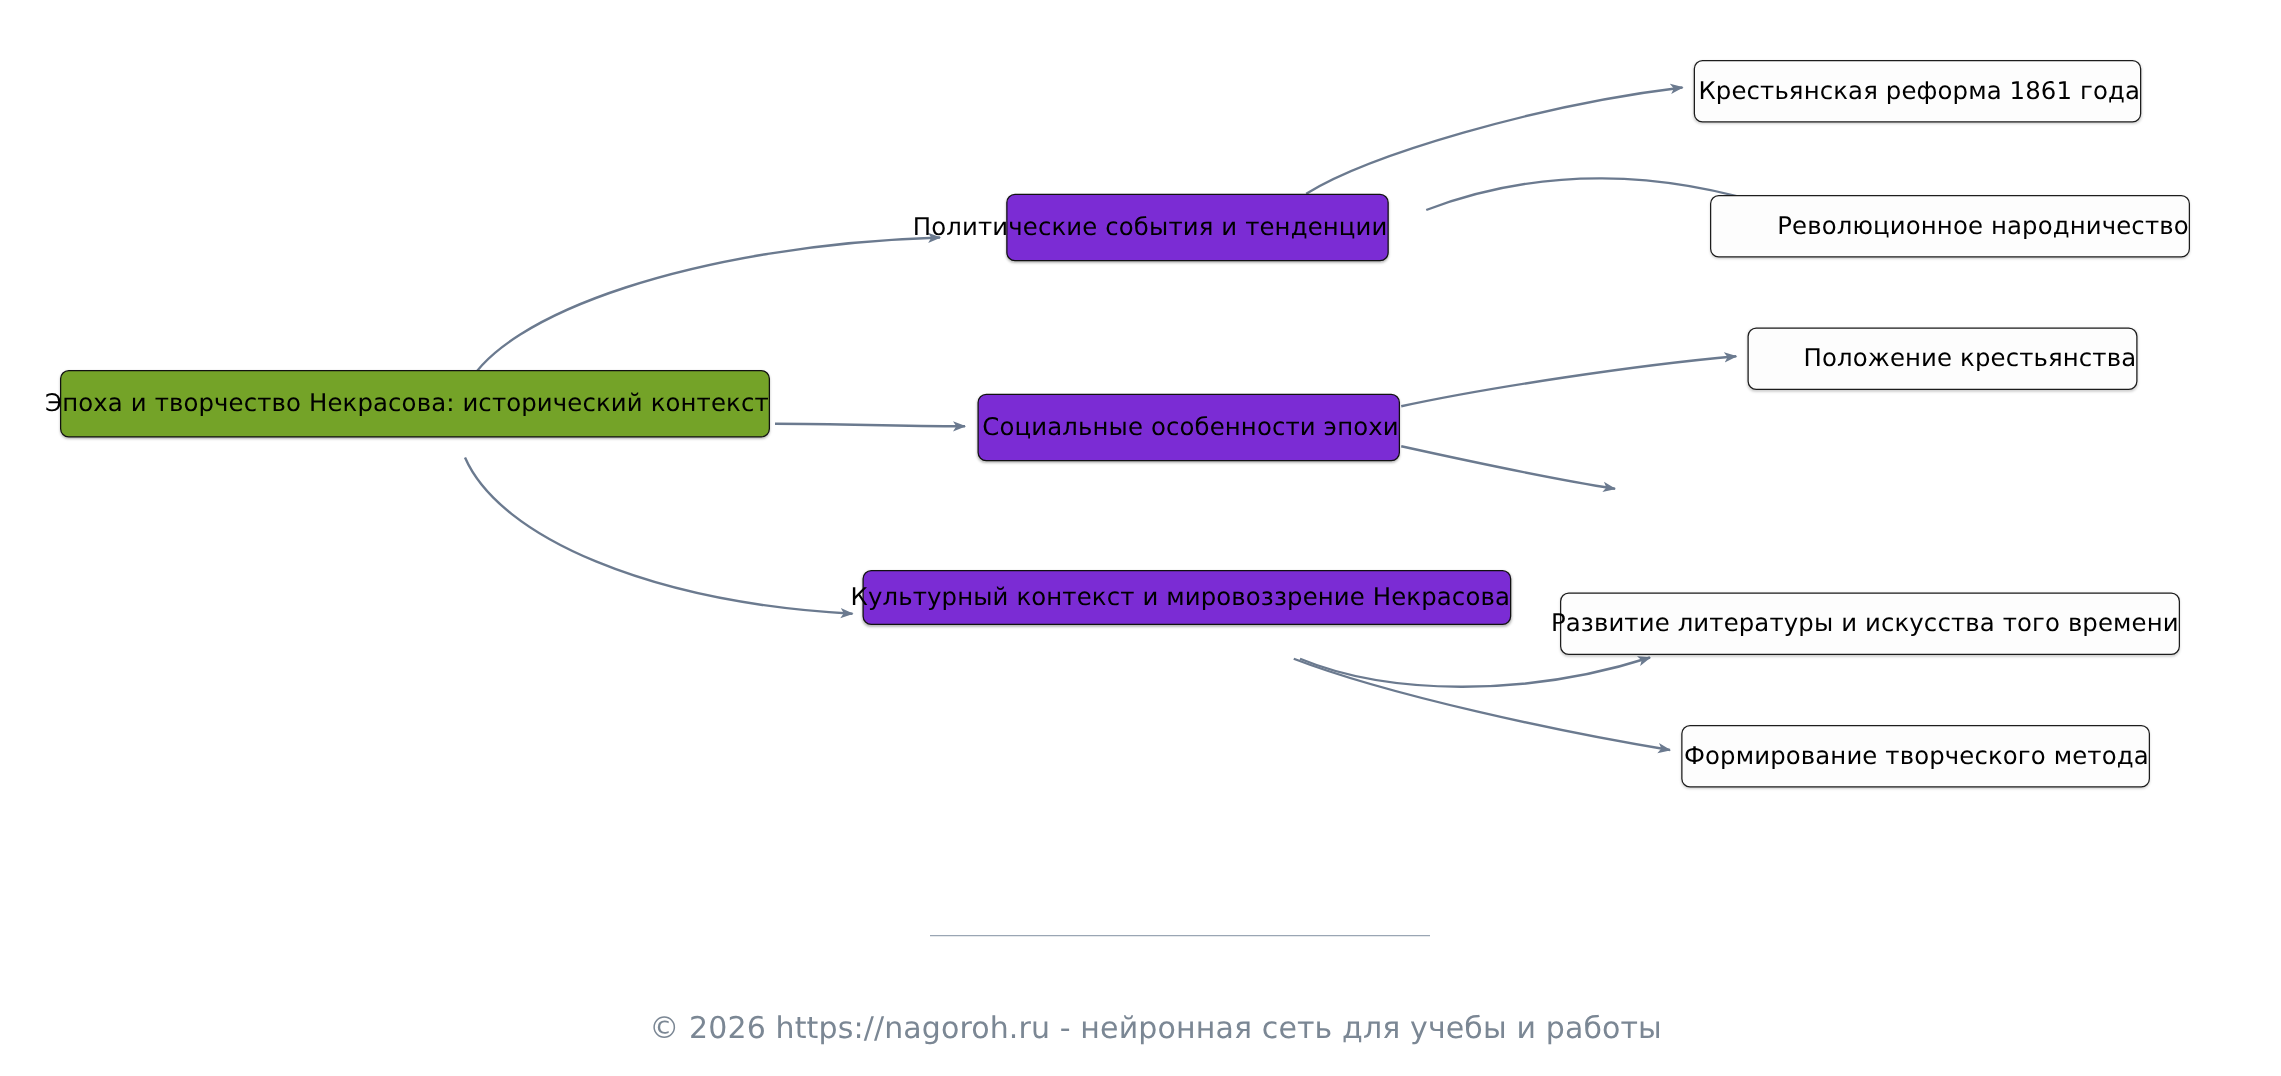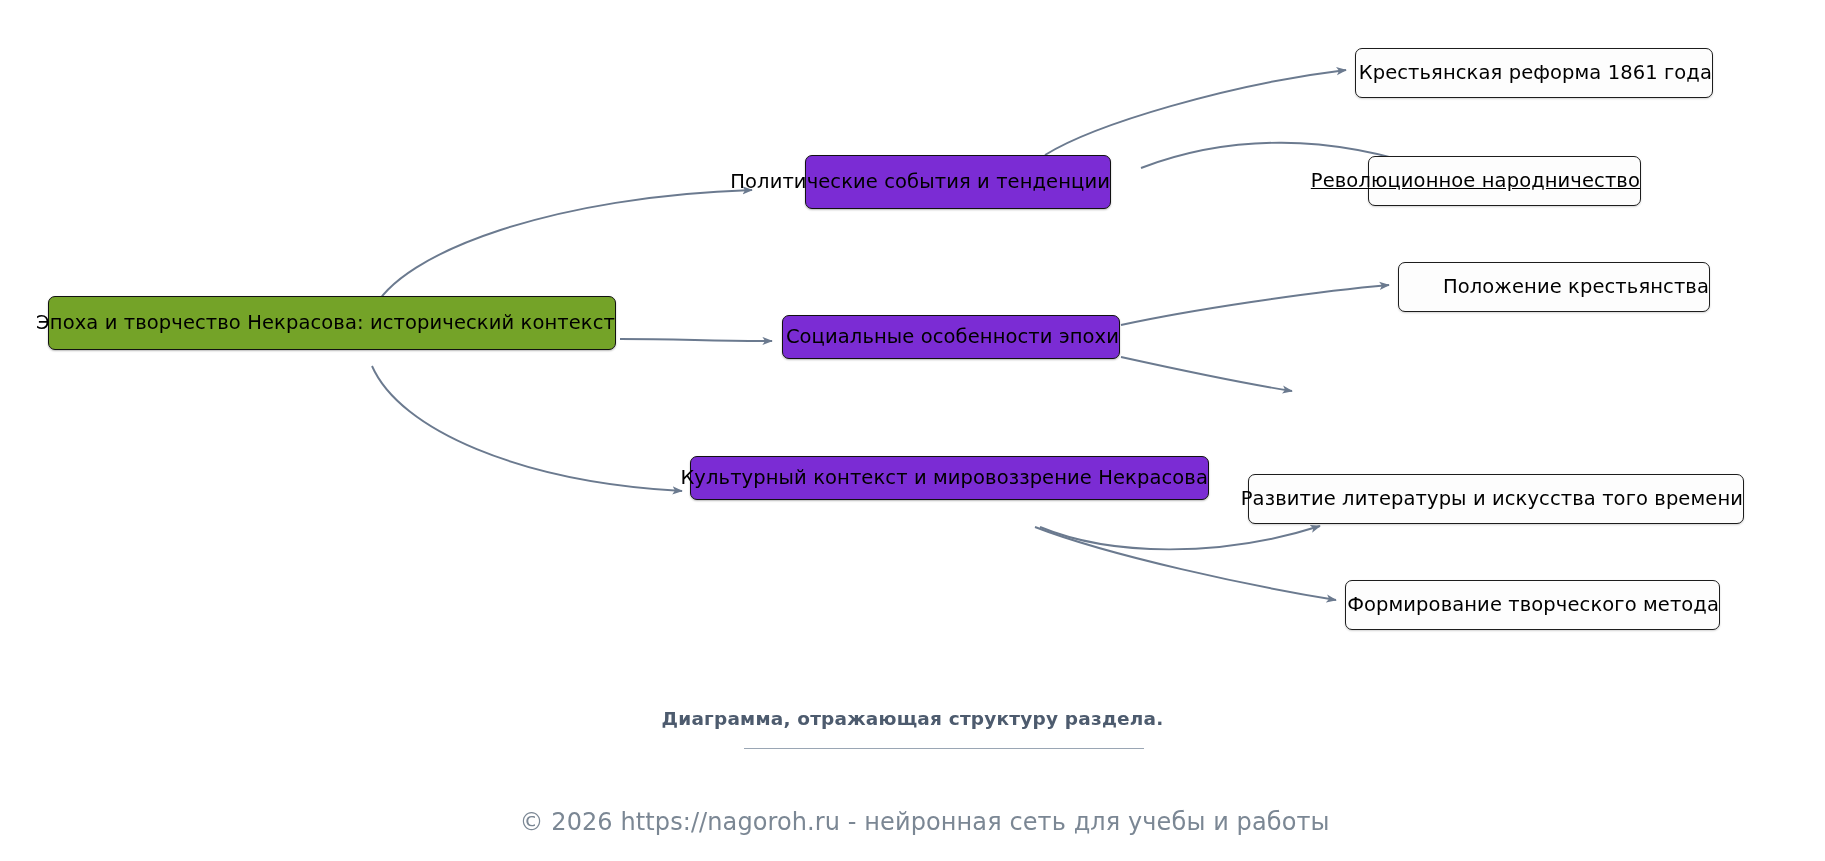--- a/index.html
+++ b/index.html
@@ -145,38 +145,37 @@
   <div class="node node-root" style="left:48px; top:296px; width:568px; height:54px;">
     <span class="node-label">Эпоха и творчество Некрасова: исторический контекст</span>
   </div>
 
   <div class="node node-branch" style="left:761px; top:155px; width:306px; height:54px;margin-left:44px;">
     <span class="node-label">Политические события и тенденции</span>
   </div>
   <div class="node node-leaf" style="left:1355px; top:48px; width:358px; height:50px;">
     <span class="node-label">Крестьянская реформа 1861 года</span>
   </div>
-  <div class="node node-leaf" style="left:1368px; top:156px; width:273px; height:50px;text-decoration:underline;">
+  <div class="node node-leaf" style="left:1368px; top:156px; width:384px; height:50px;">
     <span class="node-label">Революционное народничество</span>
   </div>
 
-  <div class="node node-branch" style="left:782px; top:315px; width:338px; height:44px;">
+  <div class="node node-branch" style="left:782px; top:315px; width:338px; height:54px;">
     <span class="node-label">Социальные особенности эпохи</span>
   </div>
   <div class="node node-leaf" style="left:1398px; top:262px; width:312px; height:50px;">
     <span class="node-label">Положение крестьянства</span>
   </div>
 
   <div class="node node-branch" style="left:690px; top:456px; width:519px; height:44px;">
     <span class="node-label">Культурный контекст и мировоззрение Некрасова</span>
   </div>
   <div class="node node-leaf" style="left:1248px; top:474px; width:496px; height:50px;">
     <span class="node-label">Развитие литературы и искусства того времени</span>
   </div>
   <div class="node node-leaf" style="left:1345px; top:580px; width:375px; height:50px;padding-left:10px;">
     <span class="node-label">Формирование творческого метода</span>
   </div>
 
-  <div class="footer caption">Диаграмма, отражающая структуру раздела.</div>
   <div class="caption-rule"></div>
   <div class="footer copyright">© 2026 https://nagoroh.ru - нейронная сеть для учебы и работы</div>
 
 </div>
 
 </body></html>

